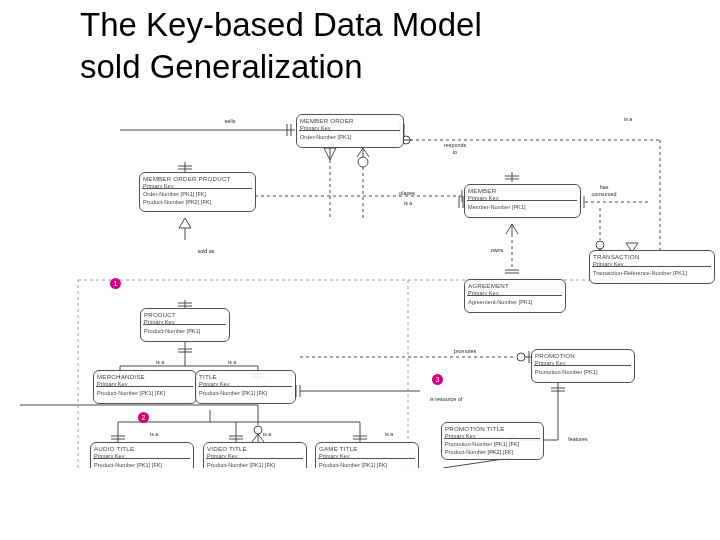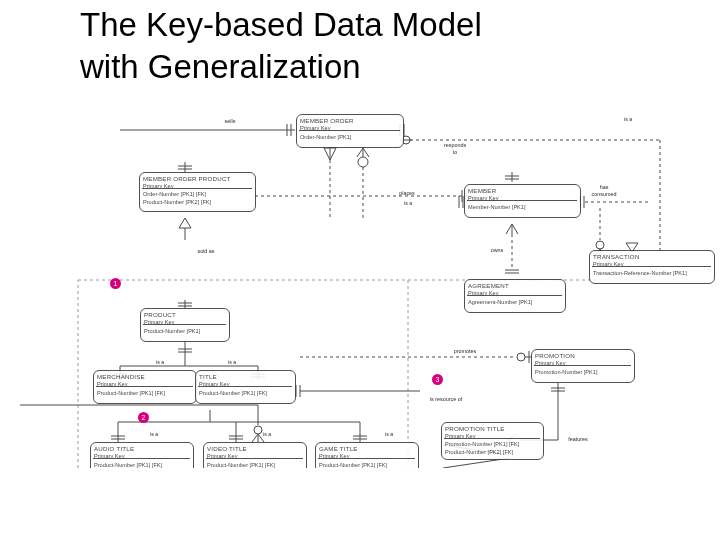--- a/index.html
+++ b/index.html
@@ -116,21 +116,21 @@
     font-family: "Liberation Sans", sans-serif;
   }
 </style>
 </head>
 <body>
 
 <div id="page">
 
   <div id="title-block">
     <span class="tline">The Key-based Data Model</span>
-    <span class="tline">with Generalization</span>
+    <span class="tline">sold Generalization</span>
   </div>
 
   <div id="diagram">
 
     <svg width="720" height="430" viewBox="0 0 720 430">
       <g stroke="#4a4a4a" fill="none" stroke-width="1">
 
         <rect x="78" y="180" width="330" height="235" stroke-dasharray="3 3" stroke="#9a9a9a"></rect>
 
         <path d="M408 180 L660 180" stroke-dasharray="3 3" stroke="#9a9a9a"></path>

